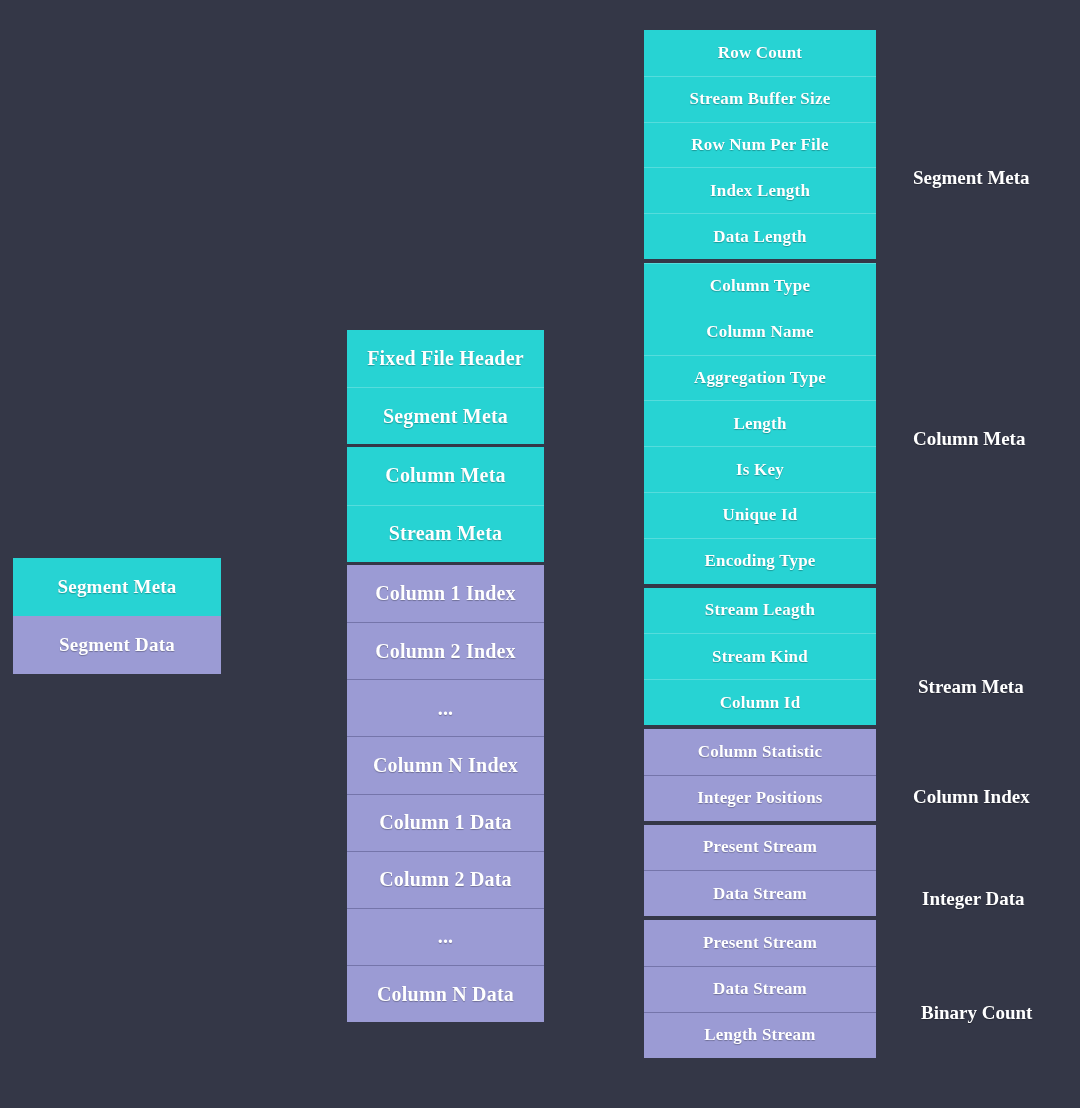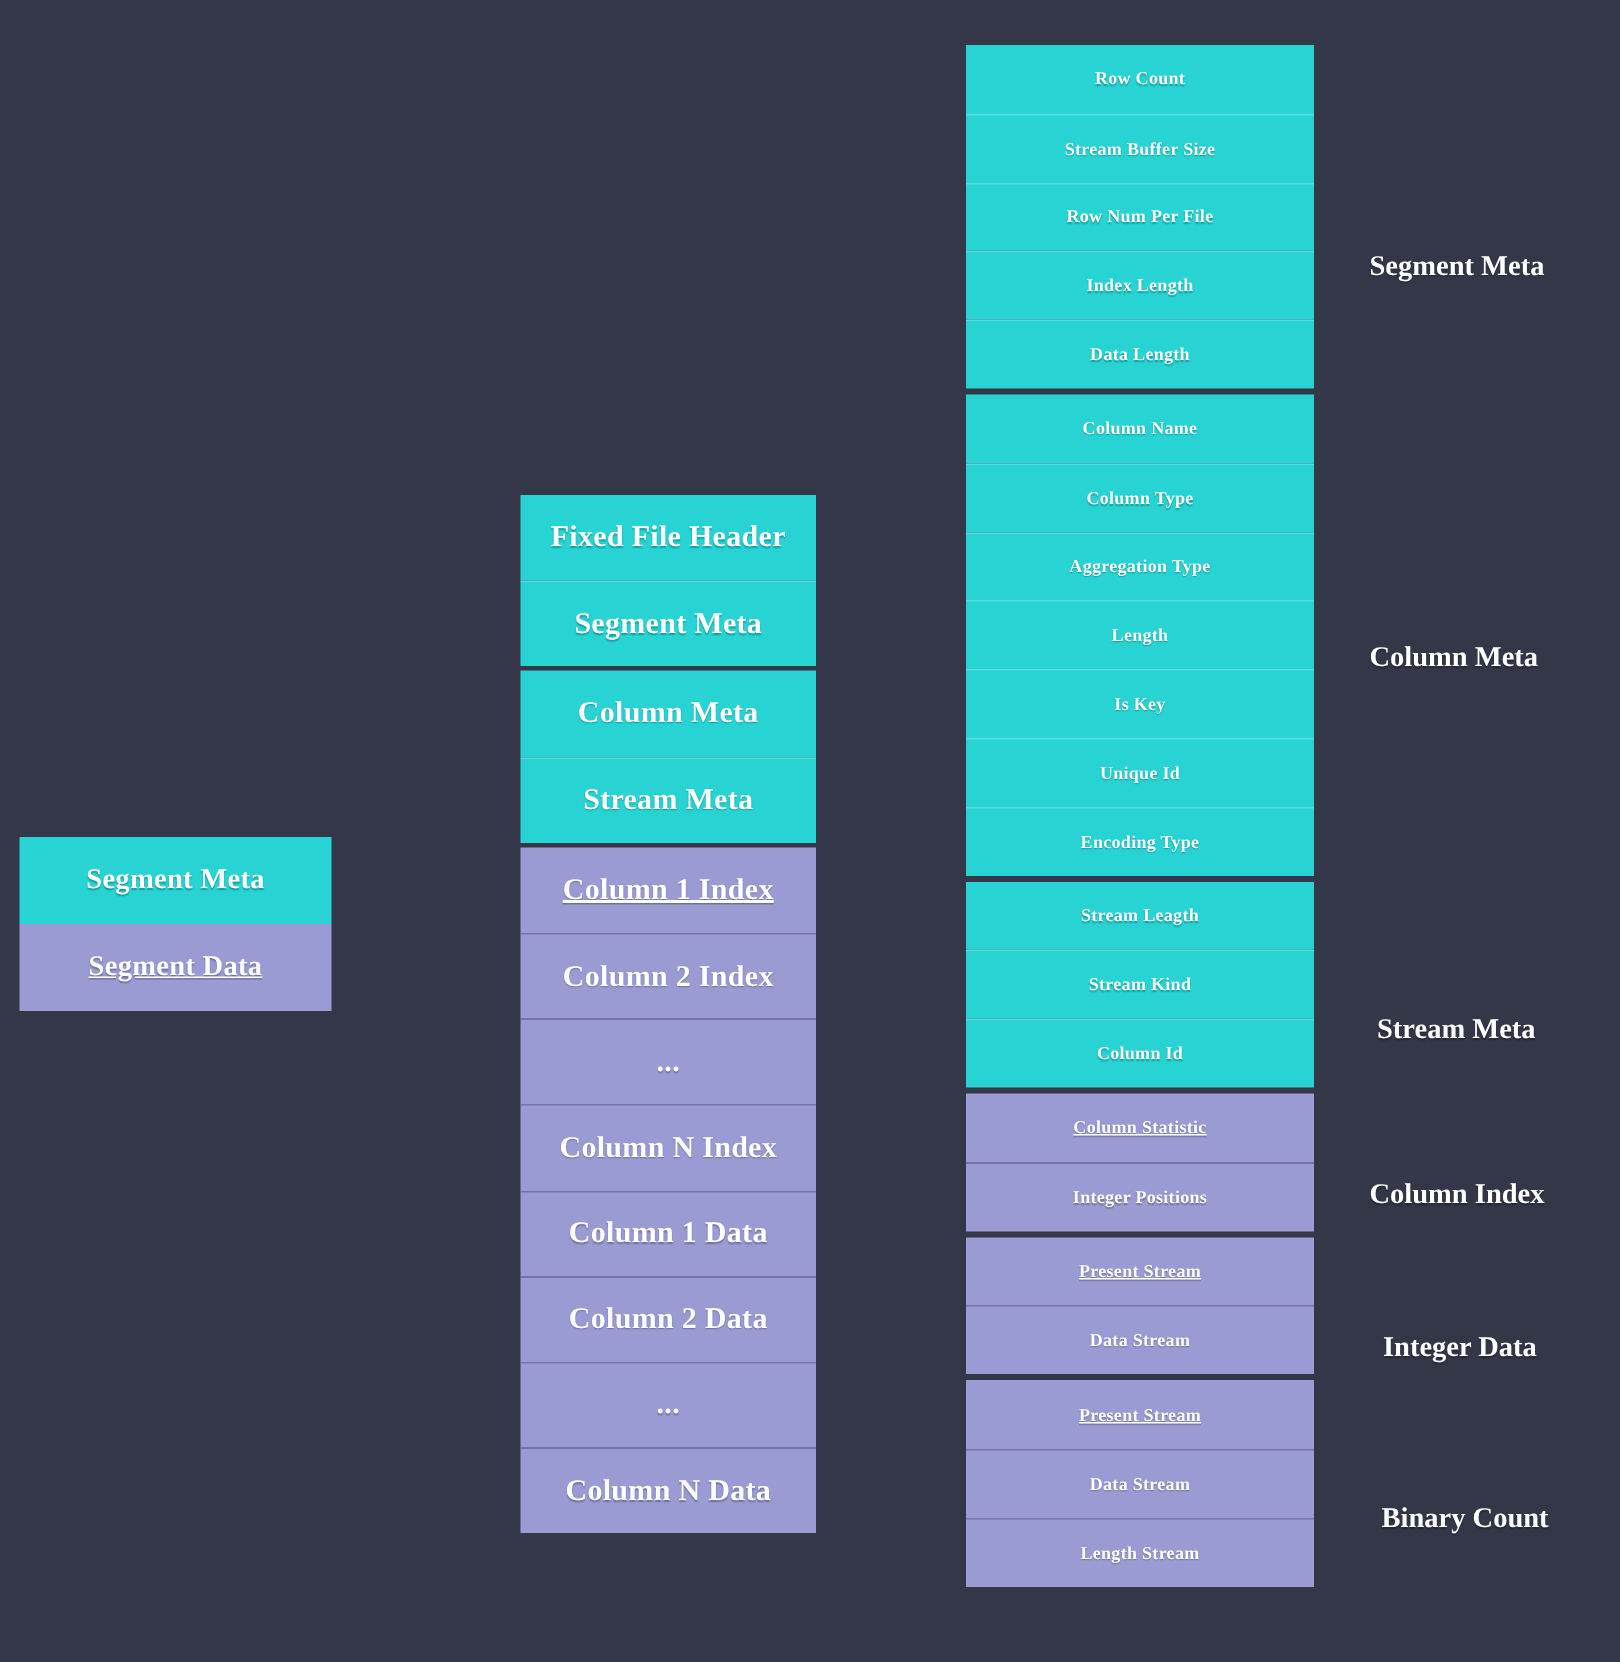--- a/index.html
+++ b/index.html
@@ -53,21 +53,20 @@
   }
   .row.teal.first {
     border-top: none;
   }
   .row.purple {
     background: #9b9bd4;
     border-top: 1px solid rgba(70,70,120,0.45);
   }
   .row.purple.first {
     border-top: none;
-    text-decoration: underline;
   }
 
   
   #left-stack {
     left: 13px;
     top: 558px;
     width: 208px;
   }
   #left-stack .row {
     height: 58px;
@@ -90,21 +89,21 @@
   }
 
   
   #right-stack {
     left: 644px;
     top: 30px;
     width: 232px;
   }
   #right-stack .row {
     height: 45.8px;
-    font-size: 12px;
+    font-size: 17px;
   }
   #right-stack .group + .group {
     margin-top: 4px;
   }
 
   
   .annotation {
     position: absolute;
     color: #ffffff;
     font-weight: bold;
@@ -156,22 +155,22 @@
 
   <div class="stack" id="right-stack">
       <div class="group">
         <div class="row teal first">Row Count</div>
         <div class="row teal">Stream Buffer Size</div>
         <div class="row teal">Row Num Per File</div>
         <div class="row teal">Index Length</div>
         <div class="row teal">Data Length</div>
       </div>
       <div class="group">
+        <div class="row teal">Column Type</div>
         <div class="row teal first">Column Name</div>
-        <div class="row teal">Column Type</div>
         <div class="row teal">Aggregation Type</div>
         <div class="row teal">Length</div>
         <div class="row teal">Is Key</div>
         <div class="row teal">Unique Id</div>
         <div class="row teal">Encoding Type</div>
       </div>
       <div class="group">
         <div class="row teal first">Stream Leagth</div>
         <div class="row teal">Stream Kind</div>
         <div class="row teal">Column Id</div>

